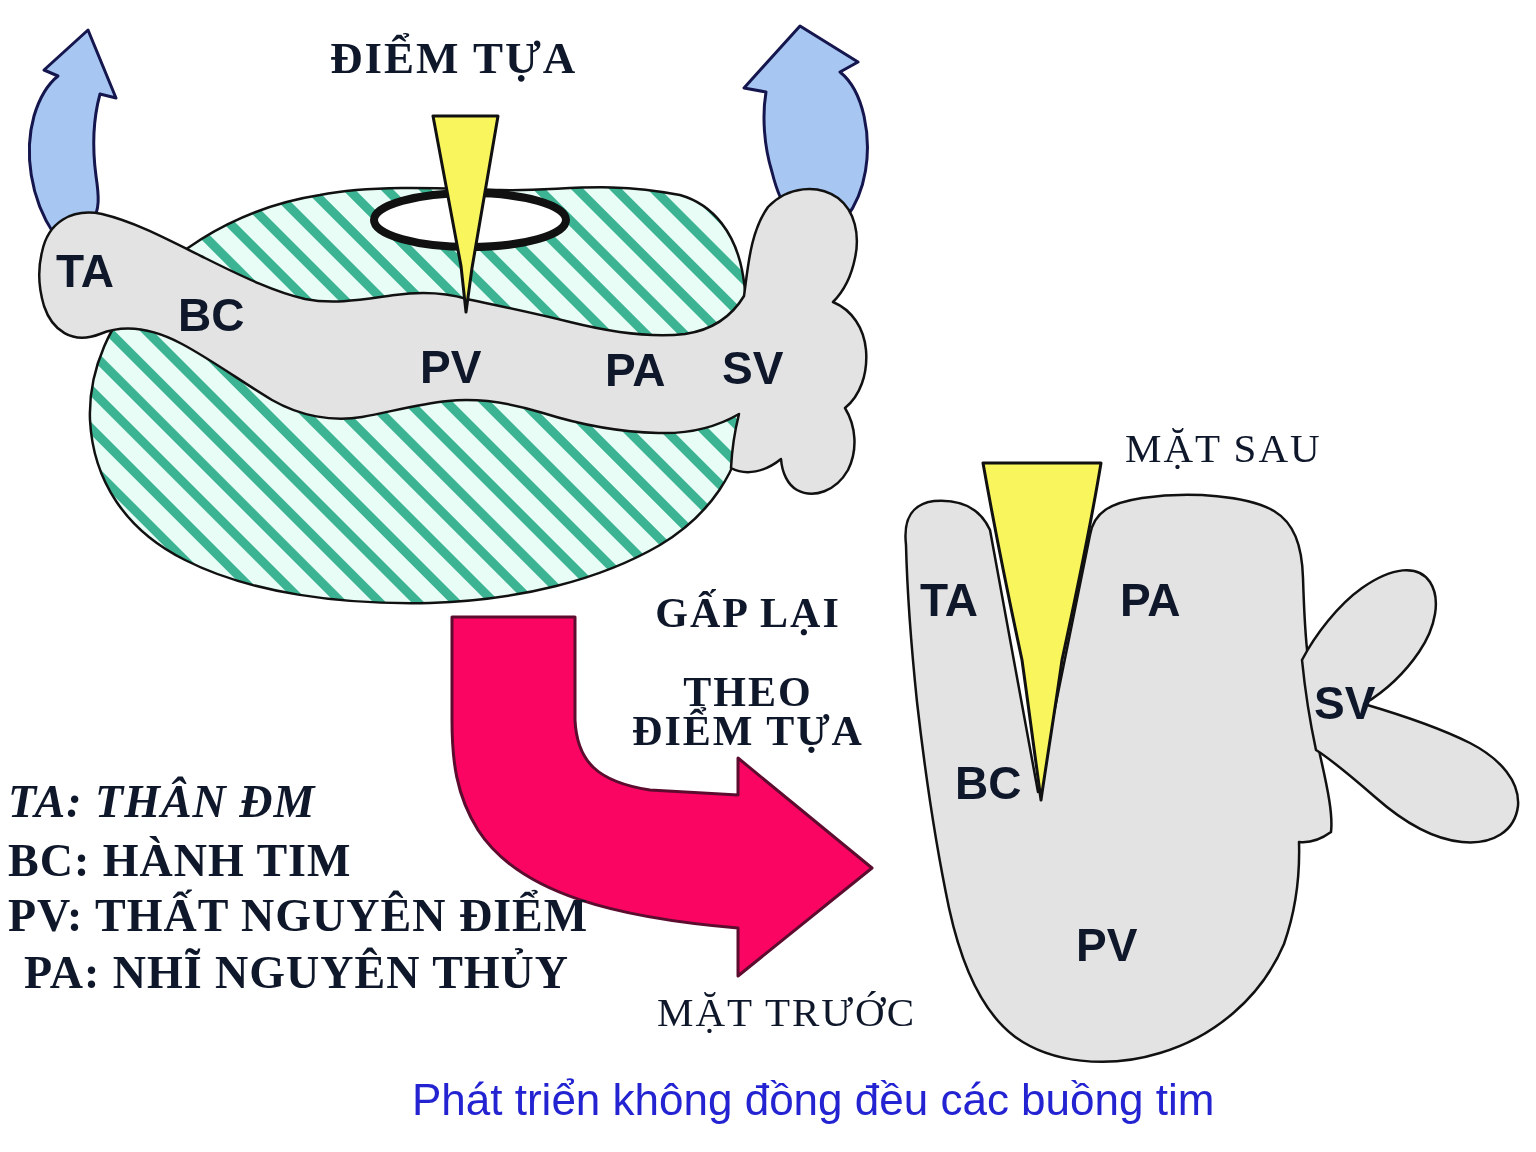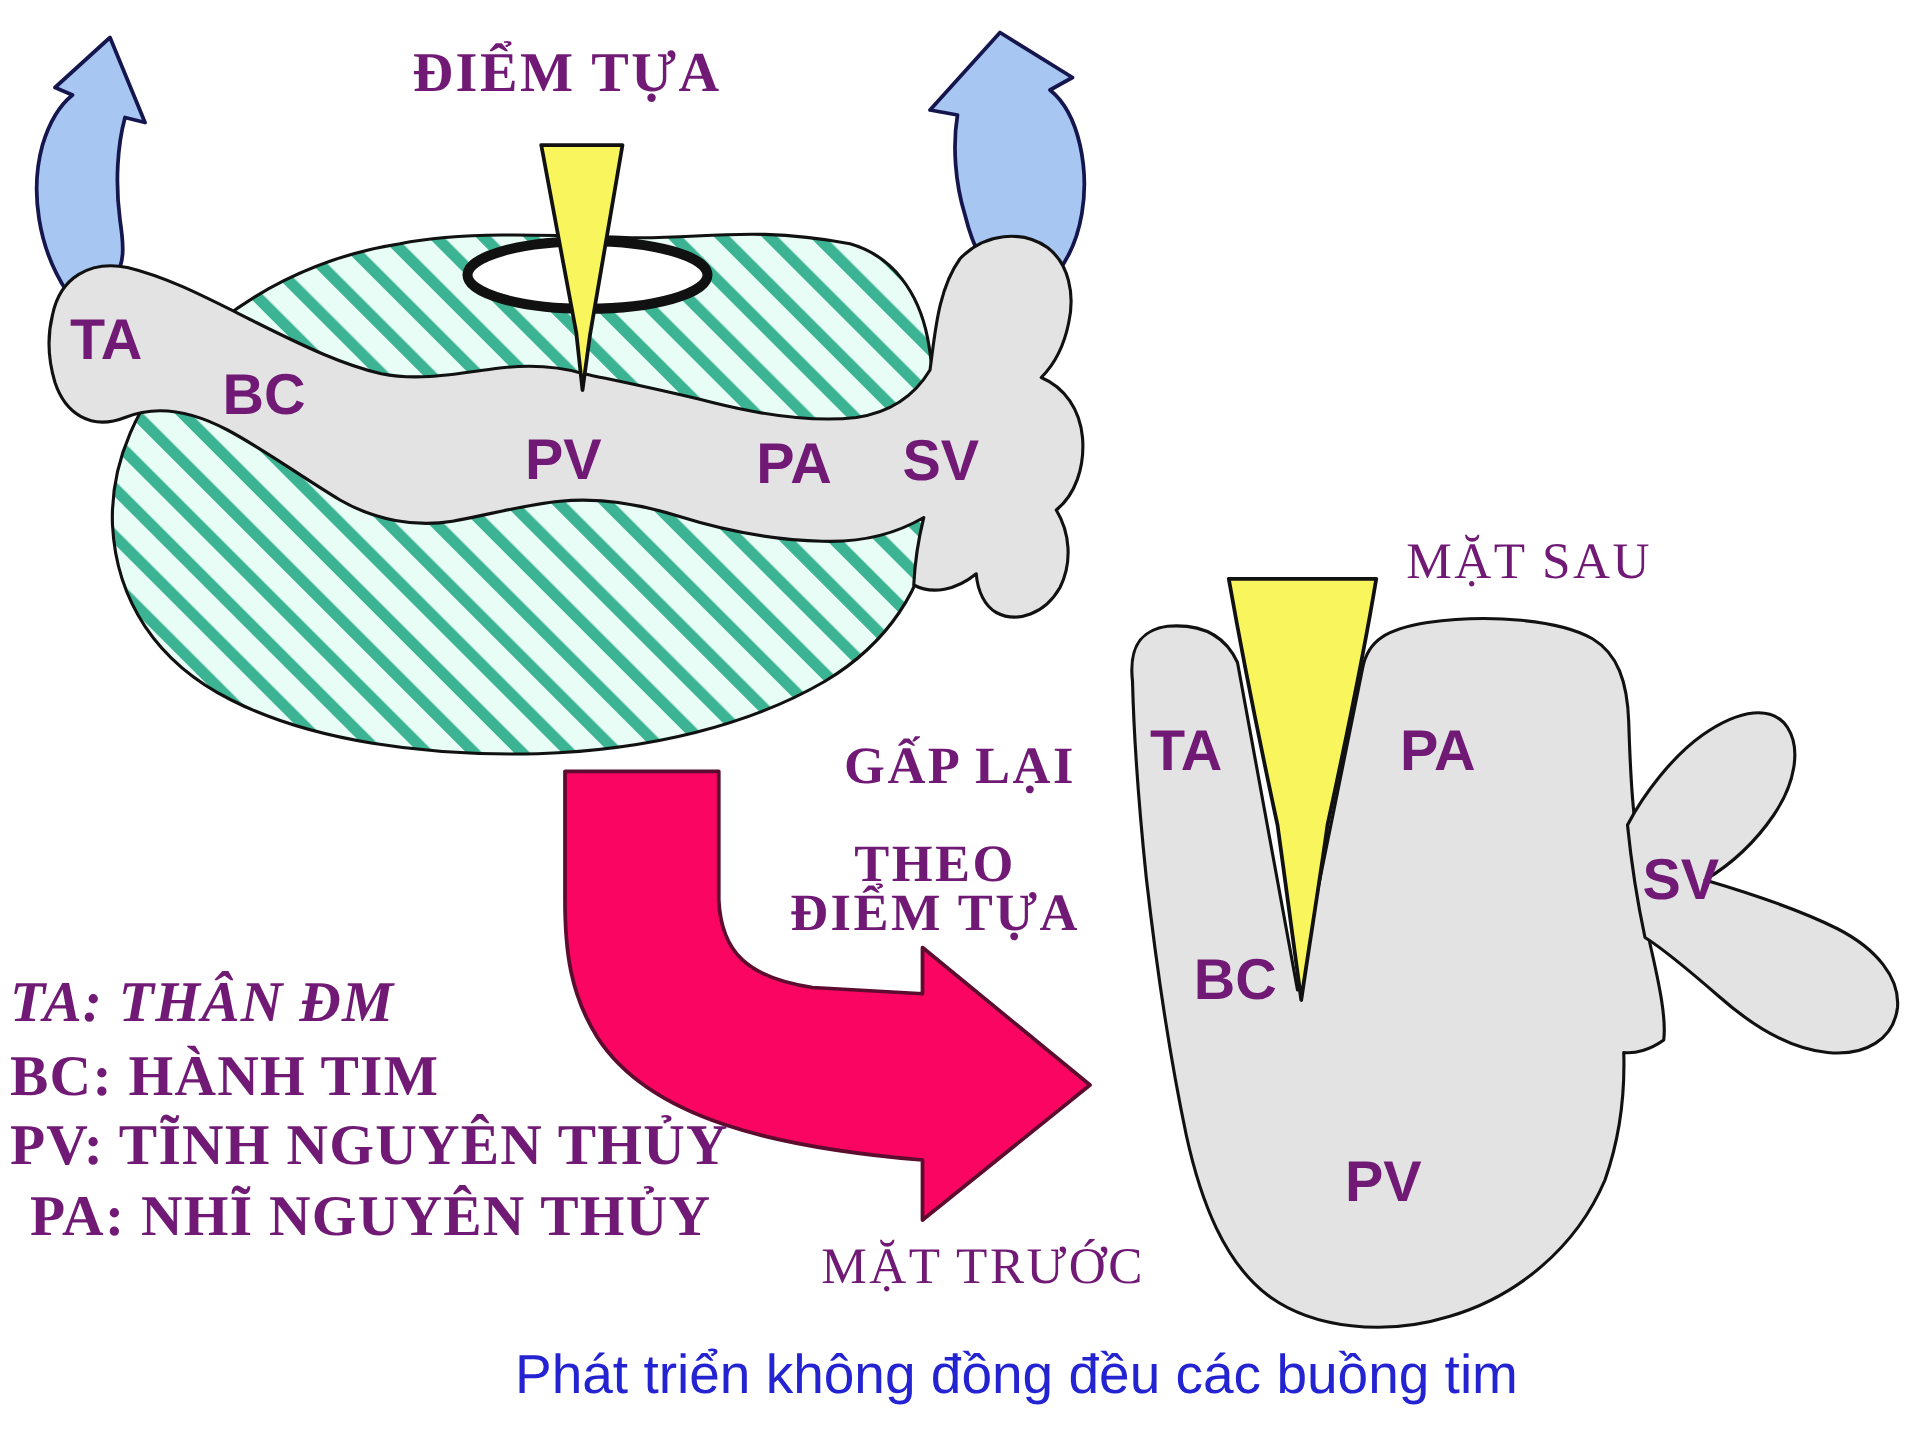--- a/index.html
+++ b/index.html
@@ -1,19 +1,19 @@
 <!DOCTYPE html>
 <html><head>
 <meta charset="utf-8">
 <style>
   html,body{margin:0;padding:0;background:#fff;}
   #stage{position:relative;width:1536px;height:1152px;background:#ffffff;overflow:hidden;
          font-family:"Liberation Serif",serif;}
   #art{position:absolute;left:0;top:0;}
-  .txt{position:absolute;color:#701a75;white-space:nowrap;line-height:1;}
+  .txt{position:absolute;color:#0f172a;white-space:nowrap;line-height:1;}
   .serif-title{font-family:"Liberation Serif",serif;font-weight:700;font-size:45px;letter-spacing:2px;}
   .fold-line{font-family:"Liberation Serif",serif;font-weight:700;font-size:42px;letter-spacing:2px;
              width:320px;text-align:center;}
   .side-label{font-family:"Liberation Serif",serif;font-weight:400;font-size:41px;letter-spacing:2px;}
   .legend-line{font-family:"Liberation Serif",serif;font-weight:700;font-size:46px;letter-spacing:1px;}
   .seg-label{font-family:"Liberation Sans",sans-serif;font-weight:700;font-size:46px;}
   #caption{font-family:"Liberation Sans",sans-serif;font-weight:400;font-size:44px;color:#2323d2;}
 </style>
 </head>
 <body>
@@ -90,33 +90,33 @@
   </svg>
 
   <div class="txt serif-title" style="left:330px;top:36px;">ĐIỂM TỰA</div>
 
   <div class="txt seg-label" style="left:56px;top:248px;">TA</div>
   <div class="txt seg-label" style="left:178px;top:292px;">BC</div>
   <div class="txt seg-label" style="left:420px;top:344px;">PV</div>
   <div class="txt seg-label" style="left:605px;top:347px;">PA</div>
   <div class="txt seg-label" style="left:722px;top:345px;">SV</div>
 
-  <div class="txt fold-line" style="left:608px;top:592px;">GẤP LẠI</div>
+  <div class="txt fold-line" style="left:588px;top:592px;">GẤP LẠI</div>
   <div class="txt fold-line" style="left:588px;top:652px;margin-top:19px;">THEO</div>
   <div class="txt fold-line" style="left:588px;top:710px;">ĐIỂM TỰA</div>
 
   <div class="txt side-label" style="left:1125px;top:428px;">MẶT SAU</div>
   <div class="txt side-label" style="left:657px;top:992px;">MẶT TRƯỚC</div>
 
   <div class="txt seg-label" style="left:920px;top:577px;">TA</div>
   <div class="txt seg-label" style="left:1120px;top:577px;">PA</div>
   <div class="txt seg-label" style="left:955px;top:760px;">BC</div>
   <div class="txt seg-label" style="left:1314px;top:680px;">SV</div>
   <div class="txt seg-label" style="left:1076px;top:922px;">PV</div>
 
   <div class="txt legend-line" style="left:8px;top:779px;font-style:italic;">TA: THÂN ĐM</div>
   <div class="txt legend-line" style="left:8px;top:838px;">BC: HÀNH TIM</div>
-  <div class="txt legend-line" style="left:8px;top:893px;">PV: TĨNH NGUYÊN THỦY</div>
+  <div class="txt legend-line" style="left:8px;top:893px;">PV: THẤT NGUYÊN ĐIỂM</div>
   <div class="txt legend-line" style="left:24px;top:950px;">PA: NHĨ NGUYÊN THỦY</div>
 
   <div class="txt" id="caption" style="left:412px;top:1078px;">Phát triển không đồng đều các buồng tim</div>
 
 </div>
 
 </body></html>

